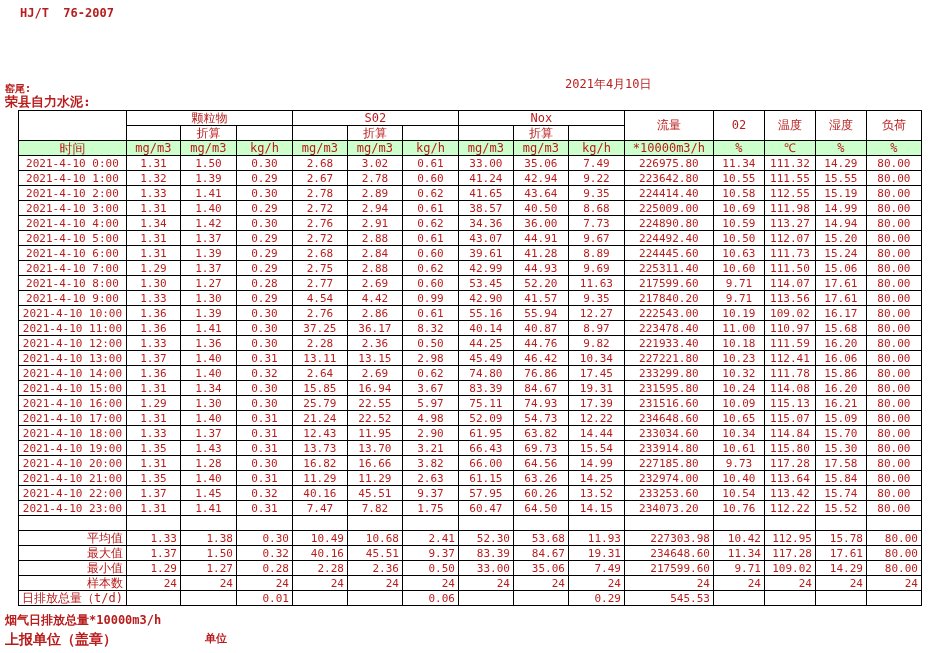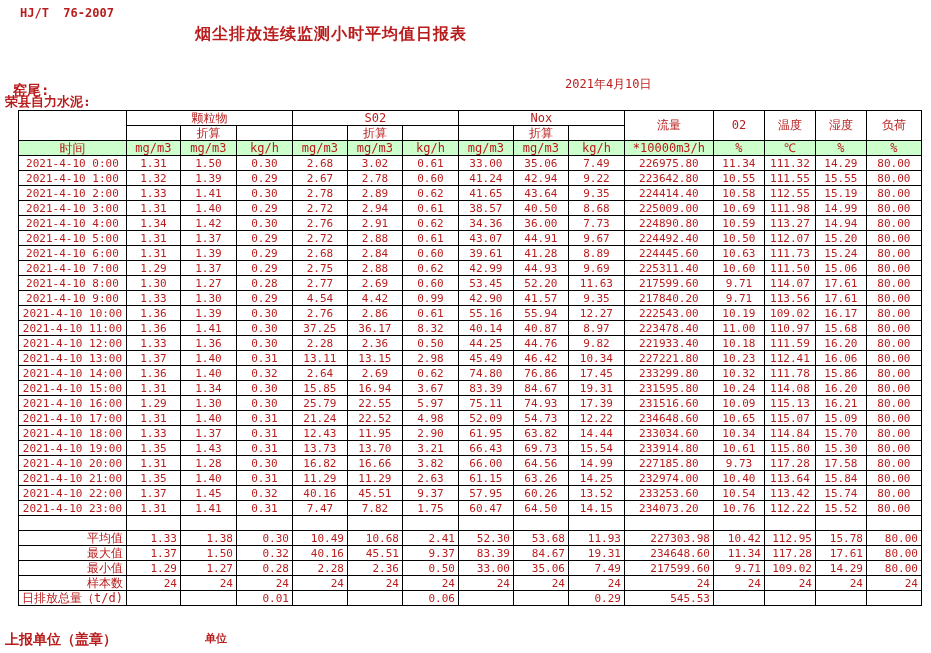--- a/index.html
+++ b/index.html
@@ -2,21 +2,21 @@
 <html><head>
 <meta charset="utf-8">
 <style>
   html,body{margin:0;padding:0;background:#fff;}
   .page{position:relative;width:931px;height:653px;background:#ffffff;
         font-family:"DejaVu Sans Mono","Liberation Mono",monospace;color:#b91c1c;overflow:hidden;}
   .std{position:absolute;left:20px;top:6px;font-size:12px;font-weight:bold;white-space:pre;}
   .title{position:absolute;left:0;top:24px;width:662px;text-align:center;
          font-size:16px;font-weight:bold;letter-spacing:1px;}
   .company{position:absolute;left:5px;top:57px;font-size:13px;font-weight:bold;margin-top:36px;}
-  .station{position:absolute;left:5px;top:82px;font-size:14px;font-weight:bold;margin-left:8px;}
+  .station{position:absolute;left:5px;top:82px;font-size:10px;font-weight:bold;}
   .date{position:absolute;left:565px;top:76px;font-size:12px;}
   table.report{position:absolute;left:18px;top:110px;border-collapse:collapse;
         table-layout:fixed;font-size:11px;}
   .report th,.report td{border:1px solid #000;padding:0 3px;height:14px;line-height:13px;
         overflow:hidden;white-space:nowrap;font-weight:normal;}
   .report thead th{text-align:center;font-size:12px;}
   .green{background:#ccffcc;margin-top:45px;}
   .green th{font-size:11px;}
   .green th.timehead{font-size:13px;}
   td.time{text-align:center;}
@@ -26,21 +26,20 @@
   td.total-label{text-align:left;font-size:12px;}
   .foot-note{position:absolute;left:5px;top:612px;font-size:12px;font-weight:bold;}
   .foot-report{position:absolute;left:5px;top:631px;font-size:14px;font-weight:bold;}
   .foot-unit{position:absolute;left:205px;top:631px;font-size:11px;font-weight:bold;}
 </style>
 </head>
 <body>
 
 <div class="page">
   <div class="std">HJ/T  76-2007</div>
-  <div class="title">烟尘排放连续监测小时平均值日报表</div>
   <div class="company">荣县自力水泥:</div>
   <div class="station">窑尾:</div>
   <div class="date">2021年4月10日</div>
 
   <table class="report">
     <colgroup>
       <col style="width:101px">
         <col style="width:54px">
         <col style="width:56px">
         <col style="width:56px">
@@ -604,15 +603,16 @@
           <td class="sum-val">0.29</td>
           <td class="sum-val">545.53</td>
           <td class="sum-val"></td>
           <td class="sum-val"></td>
           <td class="sum-val"></td>
           <td class="sum-val"></td>
         </tr>
       </tbody>
   </table>
 
+  <div class="foot-note">烟气日排放总量*10000m3/h</div>
   <div class="foot-report">上报单位（盖章）</div>
   <div class="foot-unit">单位</div>
 </div>
 
 </body></html>

